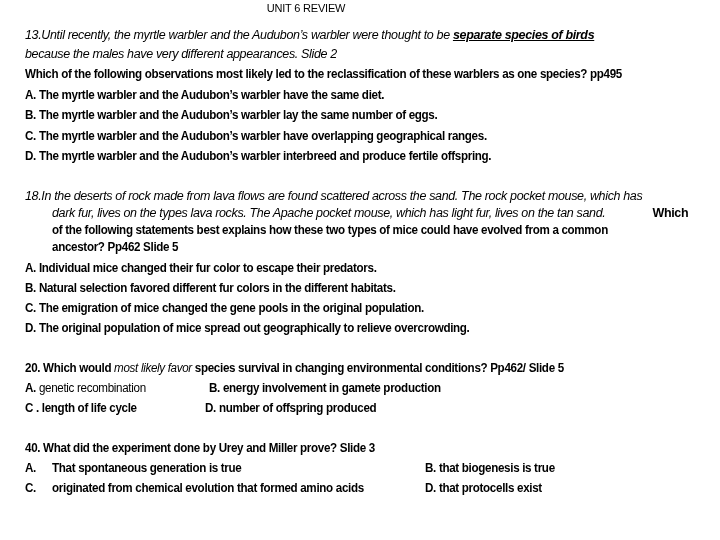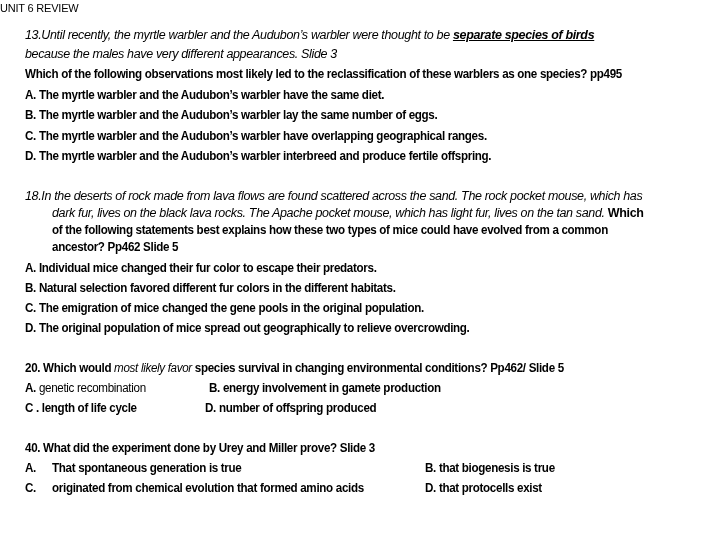--- a/index.html
+++ b/index.html
@@ -18,20 +18,21 @@
     .page {
       position: absolute;
       left: 0; top: 0;
       width: 720px; height: 540px;
     }
     .title {
       position: absolute;
       top: 2px;
       left: 0;
       width: 612px;
+      text-align: center;
       font-size: 11px;
       letter-spacing: -0.2px;
     }
     .line {
       position: absolute;
       left: 25px;
       white-space: nowrap;
       font-size: 12.5px;
       letter-spacing: -0.35px;
       transform-origin: left top;
@@ -47,42 +48,42 @@
 <body>
 
 <div class="page">
 
   <div class="title">UNIT  6 REVIEW</div>
 
   <div>
     <div class="line it" style="top:28px;">
       <span>13.</span><span>Until recently, the myrtle warbler and the Audubon’s warbler were thought to be </span><span class="ul it">separate species of birds</span>
     </div>
-    <div class="line it" style="top:47px;"> because the males have very different appearances.  Slide 3</div>
+    <div class="line it" style="top:47px;"> because the males have very different appearances.  Slide 2</div>
     <div class="line b cond" style="top:67px;">Which of the following observations most likely led to the reclassification of these warblers as one species? pp495</div>
     <div class="line cond" style="top:88px;">
       <span class="b">A.</span><span class="b"> The myrtle warbler and the Audubon’s warbler have the same diet.</span>
     </div>
     <div class="line cond" style="top:108px;">
       <span class="b">B.</span><span class="b"> The myrtle warbler and the Audubon’s warbler lay the same number of eggs.</span>
     </div>
     <div class="line cond" style="top:129px;">
       <span class="b">C.</span><span class="b"> The myrtle warbler and the Audubon’s warbler have overlapping geographical ranges.</span>
     </div>
     <div class="line cond" style="top:149px;">
       <span class="b">D.</span><span class="b"> The myrtle warbler and the Audubon’s warbler interbreed and produce fertile offspring.</span>
     </div>
   </div>
 
   <div>
     <div class="line it" style="top:189px;">
       <span>18.</span><span>In the deserts of rock made from lava flows are found scattered across the sand. The rock pocket mouse, which has</span>
     </div>
     <div class="line it indent" style="top:206px;">
-      <span>dark fur, lives on the black lava rocks. The Apache pocket mouse, which has light fur, lives on the tan sand. </span><span class="b" style="font-style:normal;">Which</span>
+      <span>dark fur, lives on the types lava rocks. The Apache pocket mouse, which has light fur, lives on the tan sand. </span><span class="b" style="font-style:normal;margin-left:44px;">Which</span>
     </div>
     <div class="line b cond indent" style="top:223px;">of the following statements best explains how these two types of mice could have evolved from a common</div>
     <div class="line b cond indent" style="top:240px;">ancestor? Pp462 Slide 5</div>
     <div class="line b cond" style="top:261px;">
       <span>A.</span><span> Individual mice changed their fur color to escape their predators.</span>
     </div>
     <div class="line b cond" style="top:281px;">
       <span>B.</span><span> Natural selection favored different fur colors in the different habitats.</span>
     </div>
     <div class="line b cond" style="top:301px;">

